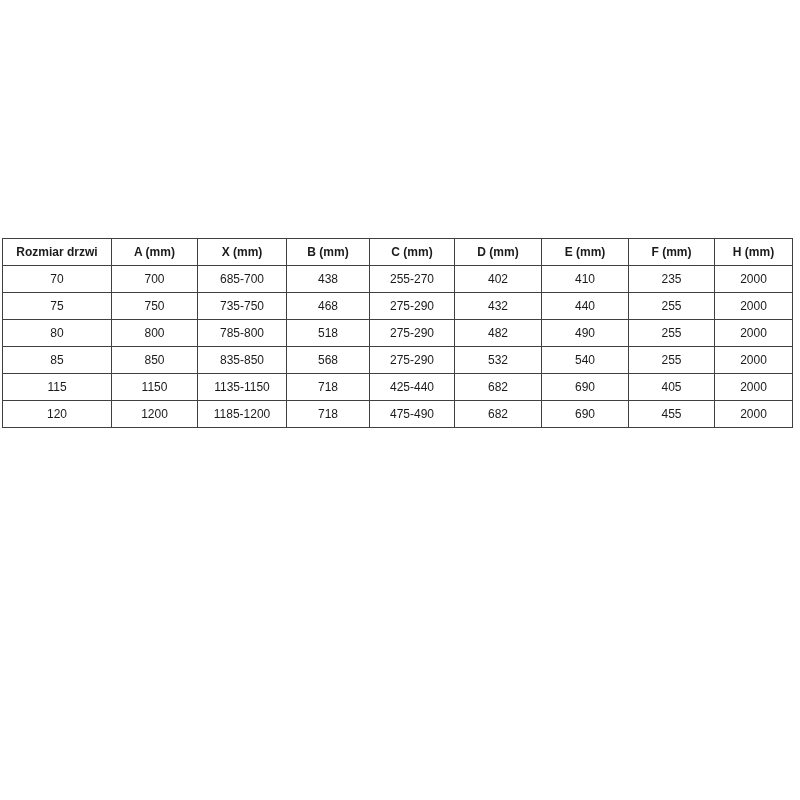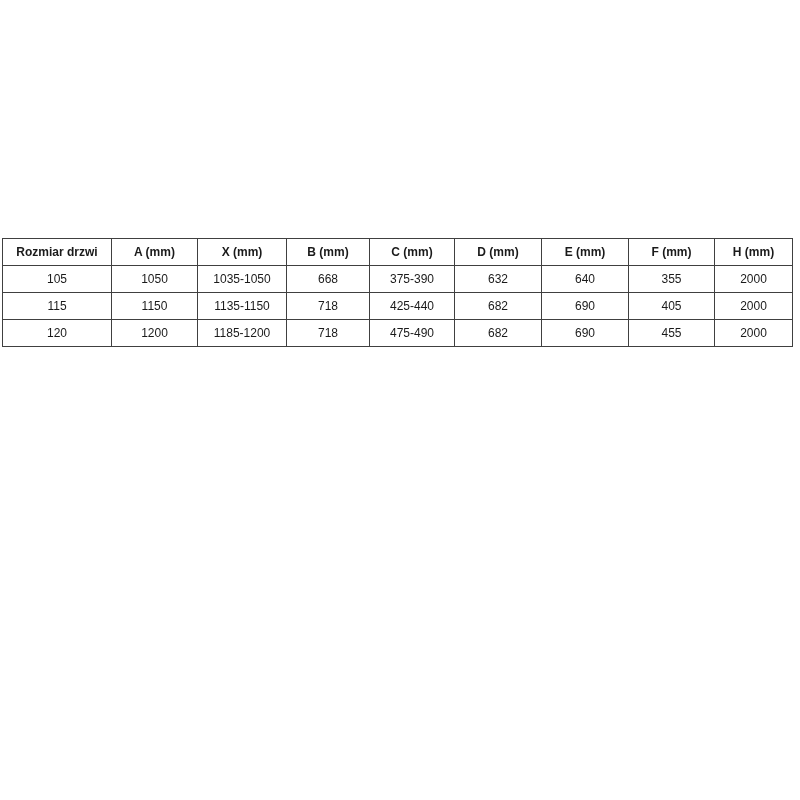--- a/index.html
+++ b/index.html
@@ -67,28 +67,61 @@
           <th>B (mm)</th>
           <th>C (mm)</th>
           <th>D (mm)</th>
           <th>E (mm)</th>
           <th>F (mm)</th>
           <th>H (mm)</th>
         </tr>
     </thead>
     <tbody>
         <tr>
-          <td>105</td>
-          <td>1050</td>
-          <td>1035-1050</td>
-          <td>668</td>
-          <td>375-390</td>
-          <td>632</td>
-          <td>640</td>
-          <td>355</td>
+          <td>70</td>
+          <td>700</td>
+          <td>685-700</td>
+          <td>438</td>
+          <td>255-270</td>
+          <td>402</td>
+          <td>410</td>
+          <td>235</td>
+          <td>2000</td>
+        </tr>
+        <tr>
+          <td>75</td>
+          <td>750</td>
+          <td>735-750</td>
+          <td>468</td>
+          <td>275-290</td>
+          <td>432</td>
+          <td>440</td>
+          <td>255</td>
+          <td>2000</td>
+        </tr>
+        <tr>
+          <td>80</td>
+          <td>800</td>
+          <td>785-800</td>
+          <td>518</td>
+          <td>275-290</td>
+          <td>482</td>
+          <td>490</td>
+          <td>255</td>
+          <td>2000</td>
+        </tr>
+        <tr>
+          <td>85</td>
+          <td>850</td>
+          <td>835-850</td>
+          <td>568</td>
+          <td>275-290</td>
+          <td>532</td>
+          <td>540</td>
+          <td>255</td>
           <td>2000</td>
         </tr>
         <tr>
           <td>115</td>
           <td>1150</td>
           <td>1135-1150</td>
           <td>718</td>
           <td>425-440</td>
           <td>682</td>
           <td>690</td>

